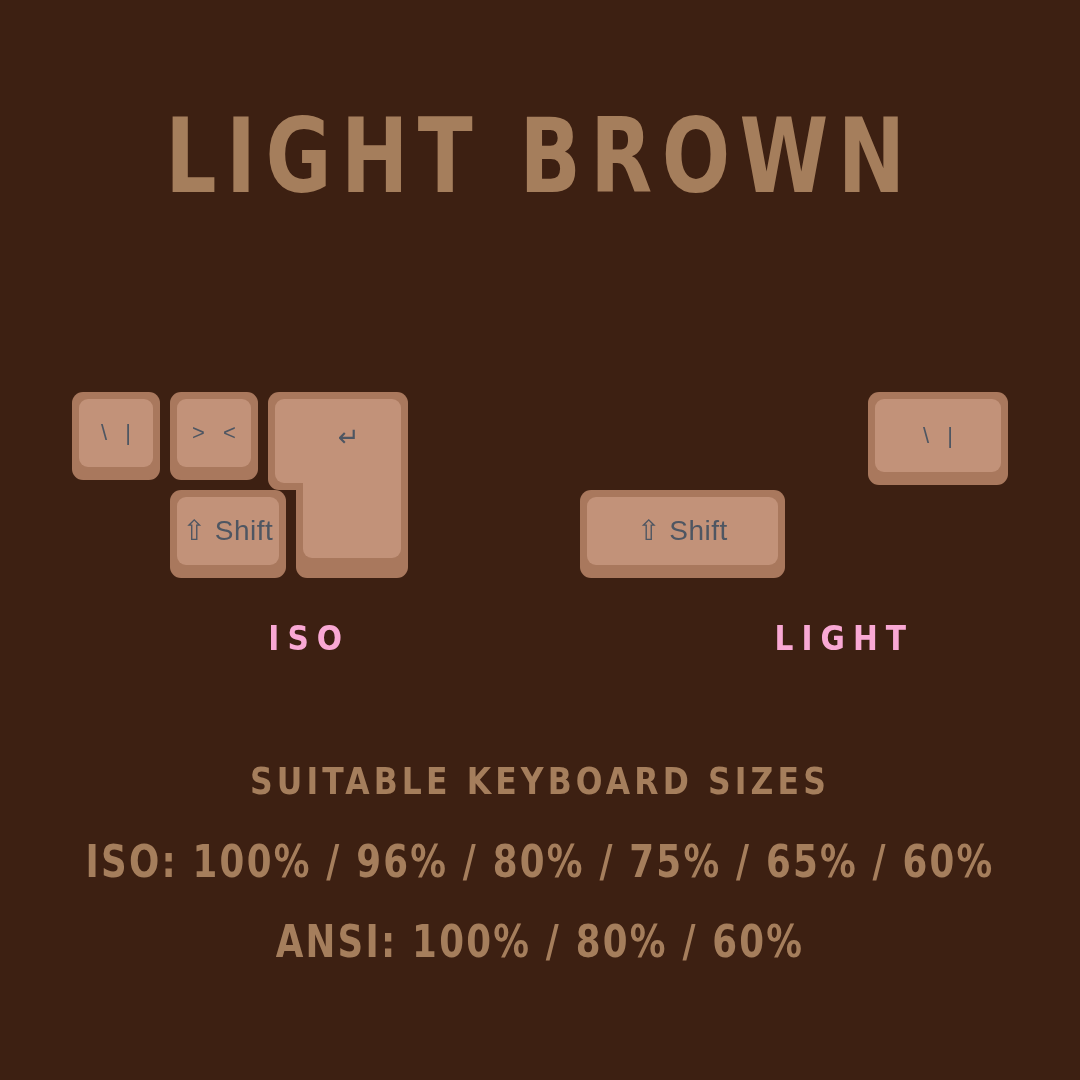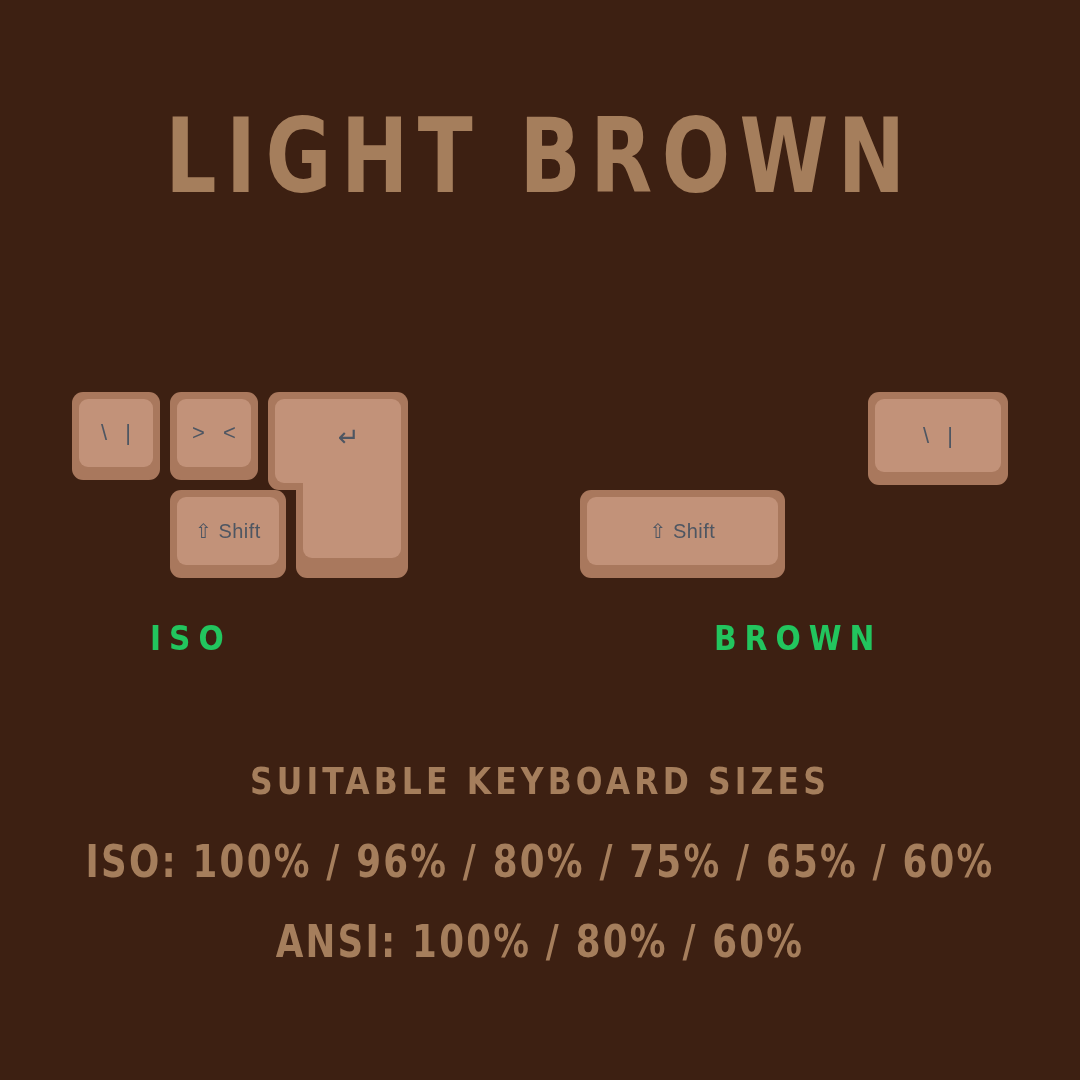--- a/index.html
+++ b/index.html
@@ -57,21 +57,21 @@
     bottom: 13px;
     background: #c29279;
     border-radius: 9px;
     display: flex;
     align-items: center;
     justify-content: center;
   }
   .legend {
     color: #4e5662;
     font-family: "Liberation Sans", sans-serif;
-    font-size: 20px;
+    font-size: 28px;
     font-weight: 400;
     letter-spacing: 0.5px;
     line-height: 1;
     white-space: nowrap;
     user-select: none;
   }
   .legend.sym {
     font-size: 22px;
     letter-spacing: 6px;
     text-indent: 6px;
@@ -127,26 +127,26 @@
     justify-content: center;
     padding-left: 22px;
     padding-bottom: 96px;
     box-sizing: border-box;
     pointer-events: none;
   }
 
   
   .caption {
     position: absolute;
-    color: #22c55e;
+    color: #f9a8d4;
     font-family: "DejaVu Sans Condensed", "Liberation Sans Narrow", "Liberation Sans", sans-serif;
     font-weight: 700;
     font-size: 33px;
     letter-spacing: 8px;
-    text-align: left;
+    text-align: right;
     line-height: 1;
     white-space: nowrap;
   }
 
   
   .sizes-head {
     position: absolute;
     left: 0;
     top: 762px;
     width: 1080px;
@@ -226,21 +226,21 @@
     </div>
 
     <div class="cap" style="left:0; top:98px; width:205px; height:88px;">
       <div class="top">
         <span class="legend">⇧ Shift</span>
       </div>
     </div>
 
   </div>
 
-  <div class="caption" style="left:714px; top:622px; width:200px;">BROWN</div>
+  <div class="caption" style="left:714px; top:622px; width:200px;">LIGHT</div>
 
   <div class="sizes-head">SUITABLE KEYBOARD SIZES</div>
 
   <div class="sizes-line" id="iso-sizes">ISO: 100% / 96% / 80% / 75% / 65% / 60%</div>
 
   <div class="sizes-line" id="ansi-sizes">ANSI: 100% / 80% / 60%</div>
 
 </div>
 
 </body></html>

